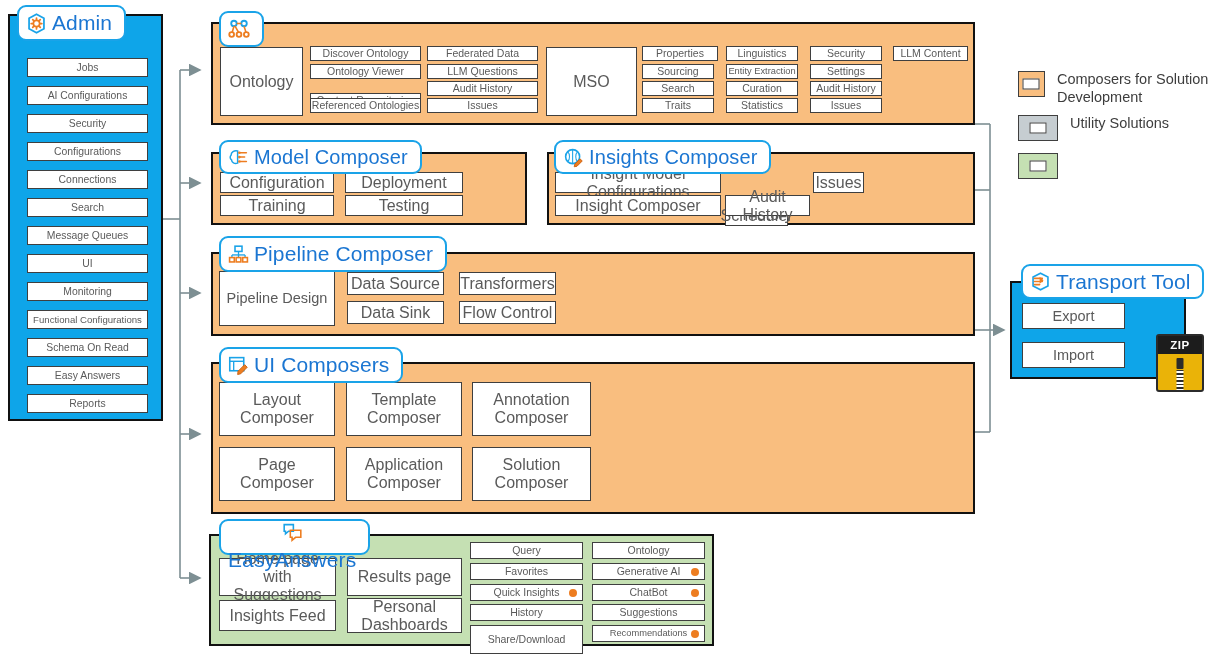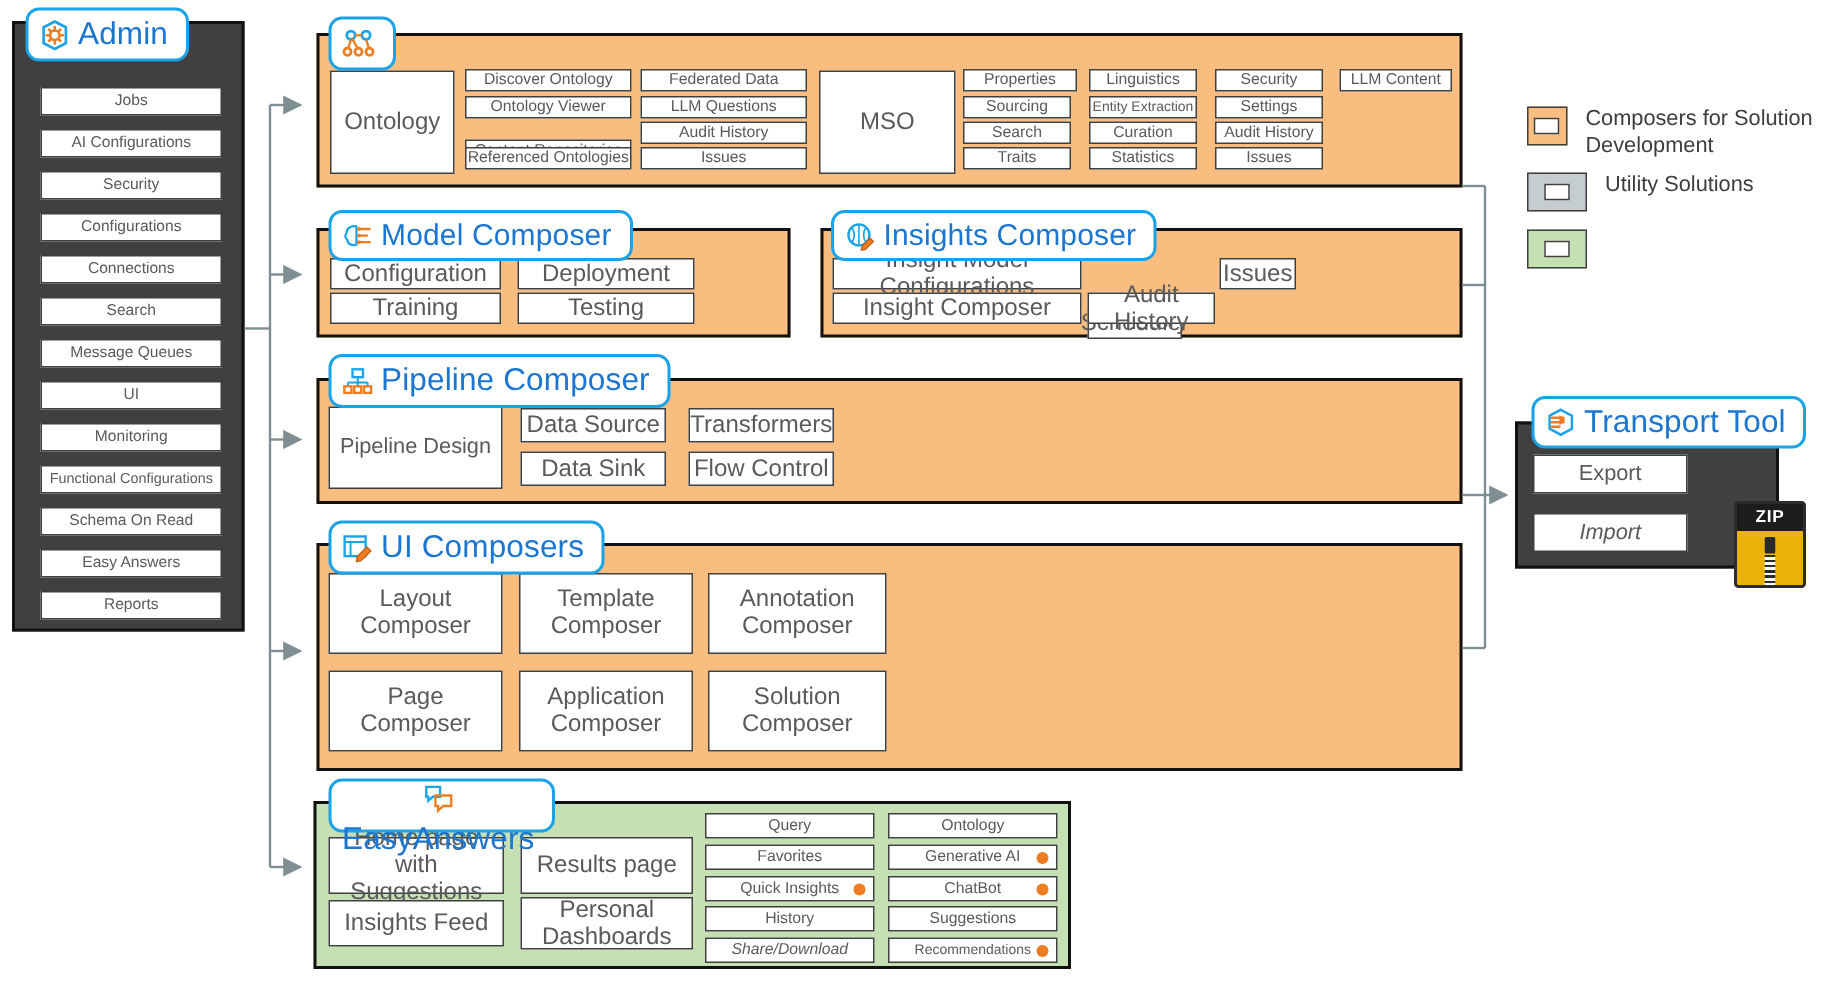--- a/index.html
+++ b/index.html
@@ -6,21 +6,21 @@
   body{
     width:1215px;height:656px;position:relative;overflow:hidden;
     font-family:"Liberation Sans","DejaVu Sans",sans-serif;
     color:#595959;
   }
   .abs{position:absolute;box-sizing:border-box;}
 
   
   .panel{border:2px solid #111;box-sizing:border-box;}
   .panel.orange{background:#f9be7f;}
-  .panel.grey{background:#404040;padding-left:32px;}
+  .panel.grey{background:#0ea5e9;padding-left:32px;}
   .panel.green{background:#c5e0b3;}
 
   
   .pill{
     position:absolute;background:#fff;border:2px solid #1aa3e8;border-radius:9px;
     display:flex;align-items:center;gap:5px;padding:1px 12px 1px 7px;
     color:#1b76d2;white-space:nowrap;z-index:6;
   }
   .pill .ptxt{font-size:21px;line-height:24px;letter-spacing:.1px;}
   .pill.small .ptxt{font-size:20px;}
@@ -305,21 +305,21 @@
 <div class="tile sm" style="left:592px;top:584px;width:113px;height:17px;">
     <span>ChatBot</span>
     <i class="dot"></i>
   </div>
 <div class="tile sm" style="left:470px;top:604px;width:113px;height:17px;">
     <span>History</span>
   </div>
 <div class="tile sm" style="left:592px;top:604px;width:113px;height:17px;">
     <span>Suggestions</span>
   </div>
-<div class="tile sm" style="left:470px;top:625px;width:113px;height:17px;font-style:italic;">
+<div class="tile sm" style="left:470px;top:625px;width:113px;height:29px;">
     <span>Share/Download</span>
   </div>
 <div class="tile xs" style="left:592px;top:625px;width:113px;height:17px;">
     <span>Recommendations</span>
     <i class="dot"></i>
   </div>
 
 <div class="abs panel grey" style="left:1010px;top:281px;width:176px;height:98px;"></div>
 <div class="pill" style="left:1021px;top:264px;height:29px;">
   <span>
@@ -329,21 +329,21 @@
         <path d="M5 8.5 h9"></path>
           <path d="M5 12 h9"></path>
           <path d="M5 15.5 h6"></path>
       </g>
       <path d="M11 6.5 L15.5 10.5 L11 14.5 Z" fill="#ed7d20"></path>
     </svg>
   </span>
   <span class="ptxt">Transport Tool</span>
 </div>
 <div class="tile lg" style="left:1022px;top:303px;width:103px;height:26px;">Export</div>
-<div class="tile lg" style="left:1022px;top:342px;width:103px;height:26px;font-style:italic;">Import</div>
+<div class="tile lg" style="left:1022px;top:342px;width:103px;height:26px;">Import</div>
 <div class="abs" id="zip-icon">
   <div id="zip-band">ZIP</div>
   <div id="zip-pull"></div>
   <div id="zip-teeth"></div>
 </div>
 
 <div class="legend-row" style="left:1018px;top:71px;">
   <span class="swatch" style="background:#f9be7f">
       <i></i>
     </span>

